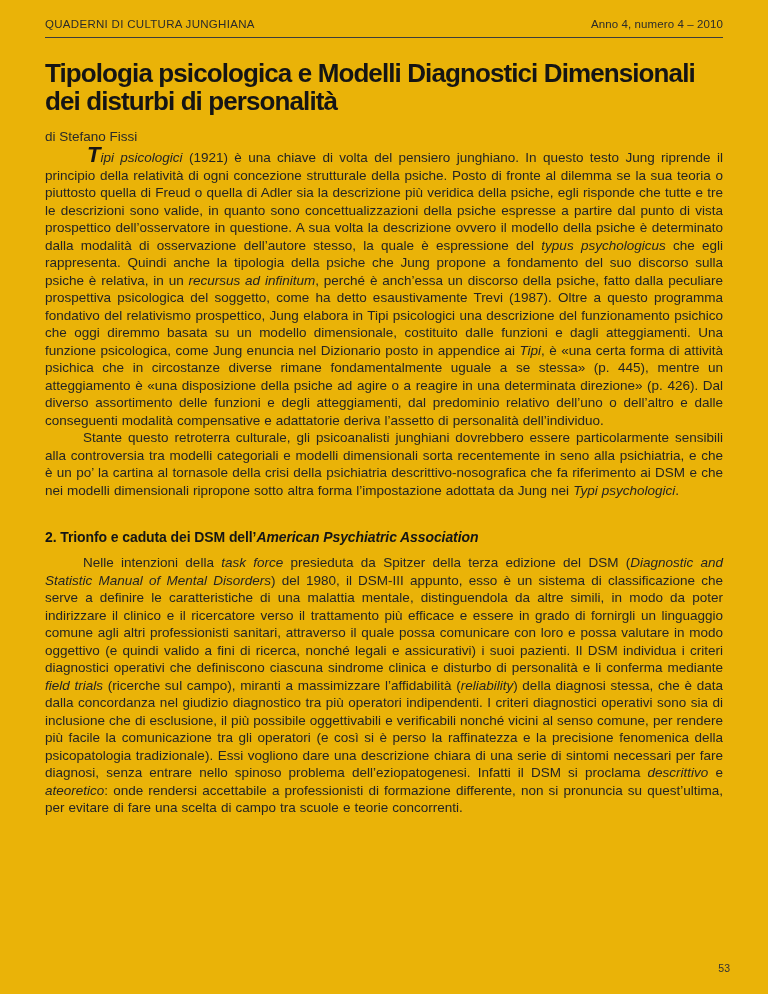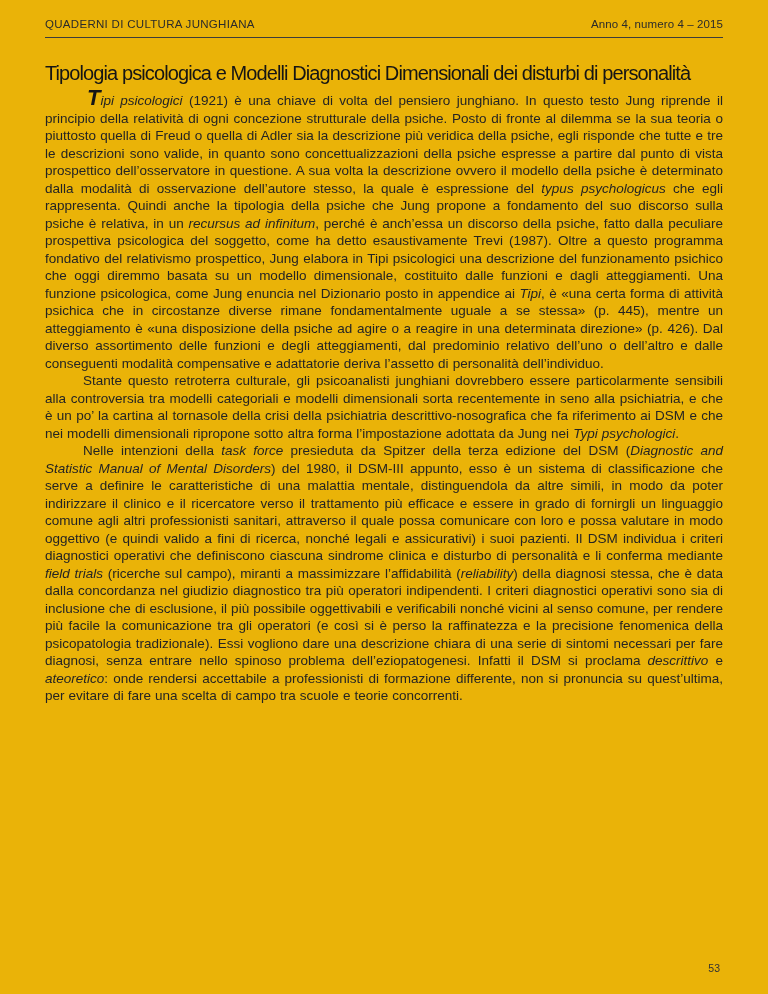--- a/index.html
+++ b/index.html
@@ -26,23 +26,23 @@
     font-size: 11.5px;
     letter-spacing: 0.3px;
     color: #2b2b2b;
     padding-bottom: 7px;
     border-bottom: 1.6px solid #3c3c3c;
   }
   .masthead .issue { letter-spacing: 0.1px; }
   
   h1.title {
     margin: 21px 0 0 0;
-    font-size: 20px;
+    font-size: 26px;
     line-height: 28px;
-    font-weight: normal;
+    font-weight: bold;
     letter-spacing: -0.9px;
     color: #151515;
   }
   .byline {
     margin-top: 14px;
     font-size: 13.5px;
     color: #2a2a2a;
   }
   
   section h2 {
@@ -66,44 +66,46 @@
   section p em { }
   section p .initial {
     font-size: 22px;
     line-height: 1;
     font-style: italic;
     font-weight: bold;
     color: #161616;
   }
   .pageno {
     position: absolute;
-    right: 48px;
+    right: 38px;
     bottom: 20px;
     font-size: 10.5px;
     color: #333333;
   }
 </style>
 </head>
 <body>
 
 <div class="page">
 
   <div class="masthead">
     <span class="journal">QUADERNI DI CULTURA JUNGHIANA</span>
-    <span class="issue">Anno 4, numero 4 – 2015</span>
+    <span class="issue">Anno 4, numero 4 – 2010</span>
   </div>
 
   <h1 class="title">Tipologia psicologica e Modelli Diagnostici Dimensionali dei disturbi di personalità</h1>
 
+  <div class="byline">di Stefano Fissi</div>
 
   <div id="sections">
       <section>
         <p class="lead"><span class="initial">T</span><em>ipi psicologici</em><span> (1921) è una chiave di volta del pensiero junghiano. In questo testo Jung riprende il principio della relatività di ogni concezione strutturale della psiche. Posto di fronte al dilemma se la sua teoria o piuttosto quella di Freud o quella di Adler sia la descrizione più veridica della psiche, egli risponde che tutte e tre le descrizioni sono valide, in quanto sono concettualizzazioni della psiche espresse a partire dal punto di vista prospettico dell’osservatore in questione. A sua volta la descrizione ovvero il modello della psiche è determinato dalla modalità di osservazione dell’autore stesso, la quale è espressione del </span><em>typus psychologicus</em><span> che egli rappresenta. Quindi anche la tipologia della psiche che Jung propone a fondamento del suo discorso sulla psiche è relativa, in un </span><em>recursus ad infinitum</em><span>, perché è anch’essa un discorso della psiche, fatto dalla peculiare prospettiva psicologica del soggetto, come ha detto esaustivamente Trevi (1987). Oltre a questo programma fondativo del relativismo prospettico, Jung elabora in Tipi psicologici una descrizione del funzionamento psichico che oggi diremmo basata su un modello dimensionale, costituito dalle funzioni e dagli atteggiamenti. Una funzione psicologica, come Jung enuncia nel Dizionario posto in appendice ai </span><em>Tipi</em><span>, è «una certa forma di attività psichica che in circostanze diverse rimane fondamentalmente uguale a se stessa» (p. 445), mentre un atteggiamento è «una disposizione della psiche ad agire o a reagire in una determinata direzione» (p. 426). Dal diverso assortimento delle funzioni e degli atteggiamenti, dal predominio relativo dell’uno o dell’altro e dalle conseguenti modalità compensative e adattatorie deriva l’assetto di personalità dell’individuo.</span></p>
         <p class="indent"><span>Stante questo retroterra culturale, gli psicoanalisti junghiani dovrebbero essere particolarmente sensibili alla controversia tra modelli categoriali e modelli dimensionali sorta recentemente in seno alla psichiatria, e che è un po’ la cartina al tornasole della crisi della psichiatria descrittivo-nosografica che fa riferimento ai DSM e che nei modelli dimensionali ripropone sotto altra forma l’impostazione adottata da Jung nei </span><em>Typi psychologici</em><span>.</span></p>
       </section>
       <section>
+        <h2><span>2. Trionfo e caduta dei DSM dell’</span><em>American Psychiatric Association</em></h2>
         <p class="indent"><span>Nelle intenzioni della </span><em>task force</em><span> presieduta da Spitzer della terza edizione del DSM (</span><em>Diagnostic and Statistic Manual of Mental Disorders</em><span>) del 1980, il DSM-III appunto, esso è un sistema di classificazione che serve a definire le caratteristiche di una malattia mentale, distinguendola da altre simili, in modo da poter indirizzare il clinico e il ricercatore verso il trattamento più efficace e essere in grado di fornirgli un linguaggio comune agli altri professionisti sanitari, attraverso il quale possa comunicare con loro e possa valutare in modo oggettivo (e quindi valido a fini di ricerca, nonché legali e assicurativi) i suoi pazienti. Il DSM individua i criteri diagnostici operativi che definiscono ciascuna sindrome clinica e disturbo di personalità e li conferma mediante </span><em>field trials</em><span> (ricerche sul campo), miranti a massimizzare l’affidabilità (</span><em>reliability</em><span>) della diagnosi stessa, che è data dalla concordanza nel giudizio diagnostico tra più operatori indipendenti. I criteri diagnostici operativi sono sia di inclusione che di esclusione, il più possibile oggettivabili e verificabili nonché vicini al senso comune, per rendere più facile la comunicazione tra gli operatori (e così si è perso la raffinatezza e la precisione fenomenica della psicopatologia tradizionale). Essi vogliono dare una descrizione chiara di una serie di sintomi necessari per fare diagnosi, senza entrare nello spinoso problema dell’eziopatogenesi. Infatti il DSM si proclama </span><em>descrittivo</em><span> e </span><em>ateoretico</em><span>: onde rendersi accettabile a professionisti di formazione differente, non si pronuncia su quest’ultima, per evitare di fare una scelta di campo tra scuole e teorie concorrenti.</span></p>
       </section>
     </div>
 
   <span class="pageno">53</span>
 
 </div>
 
 </body></html>

